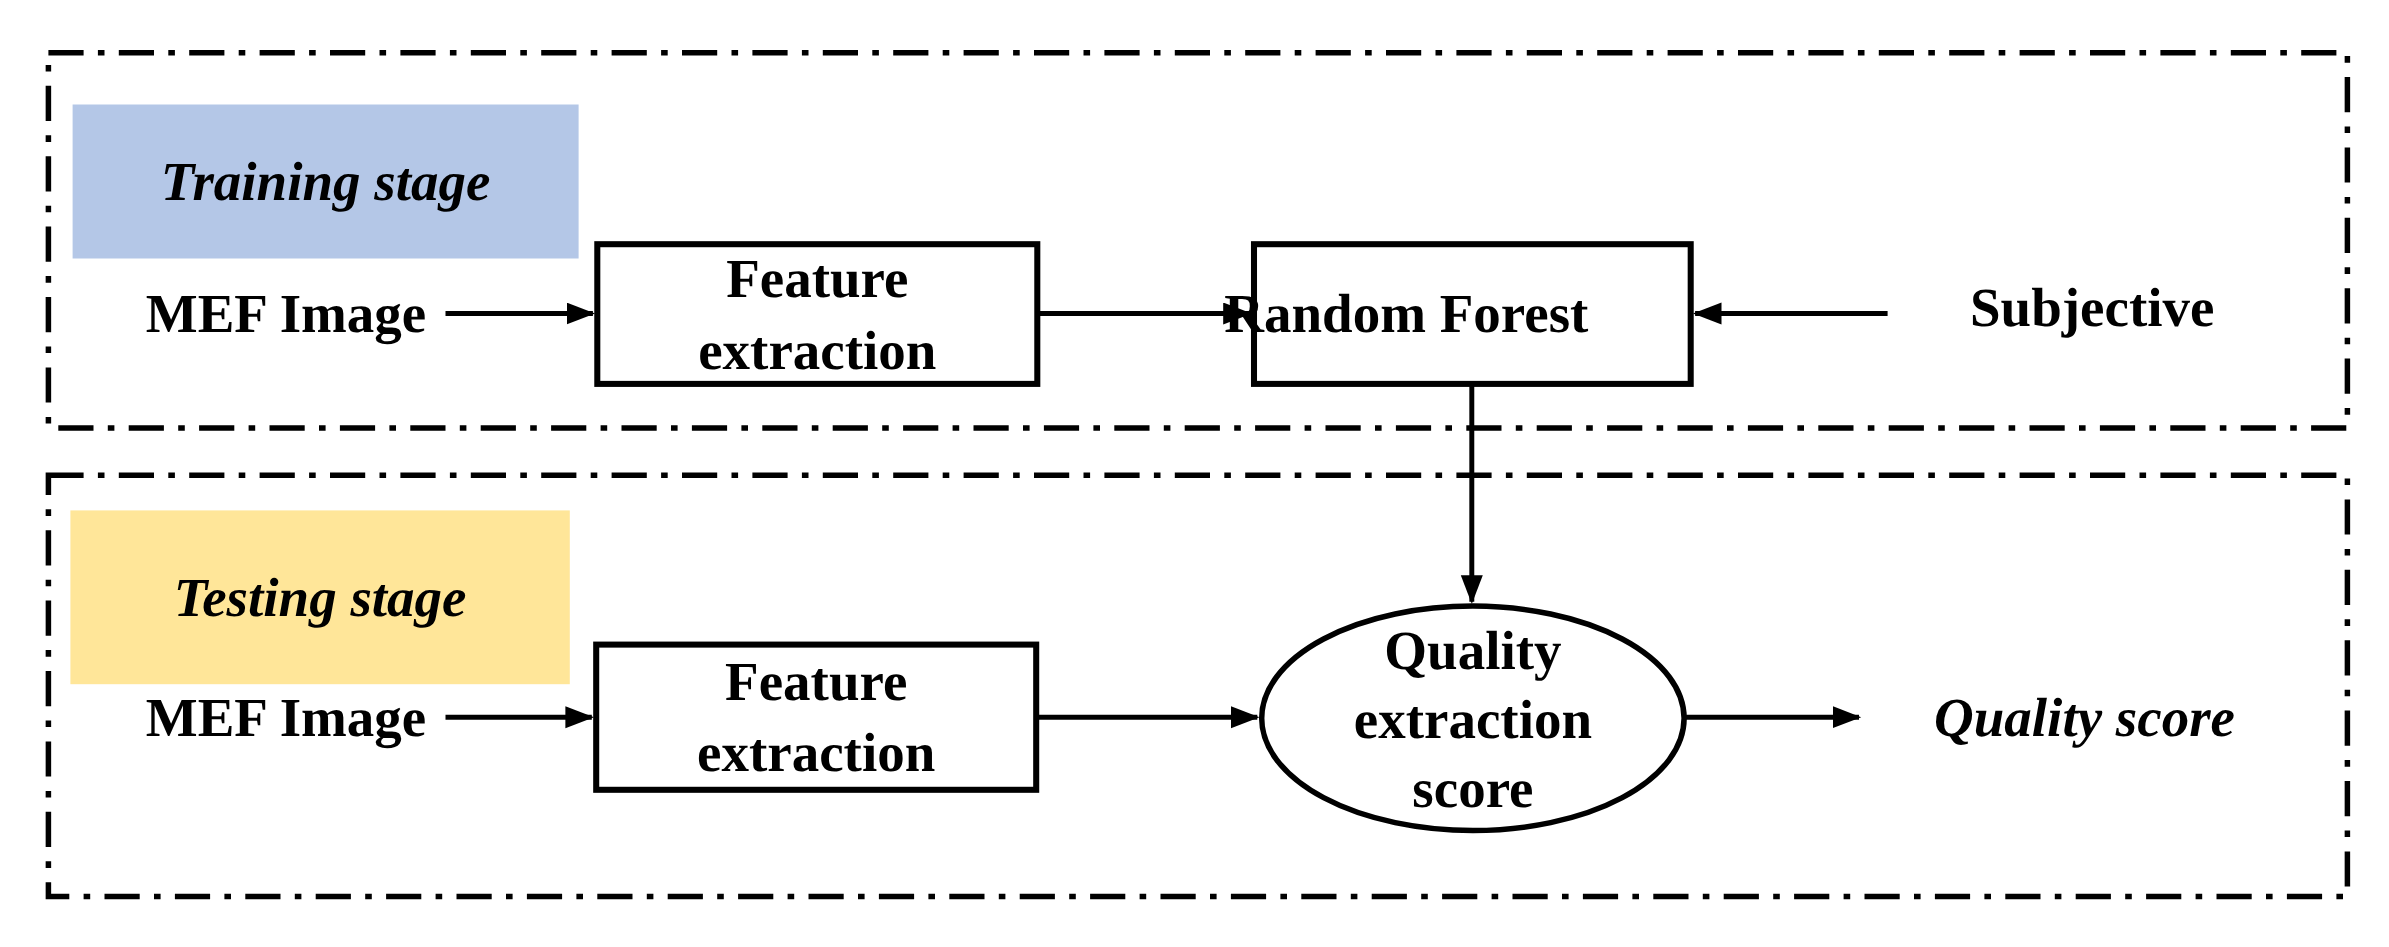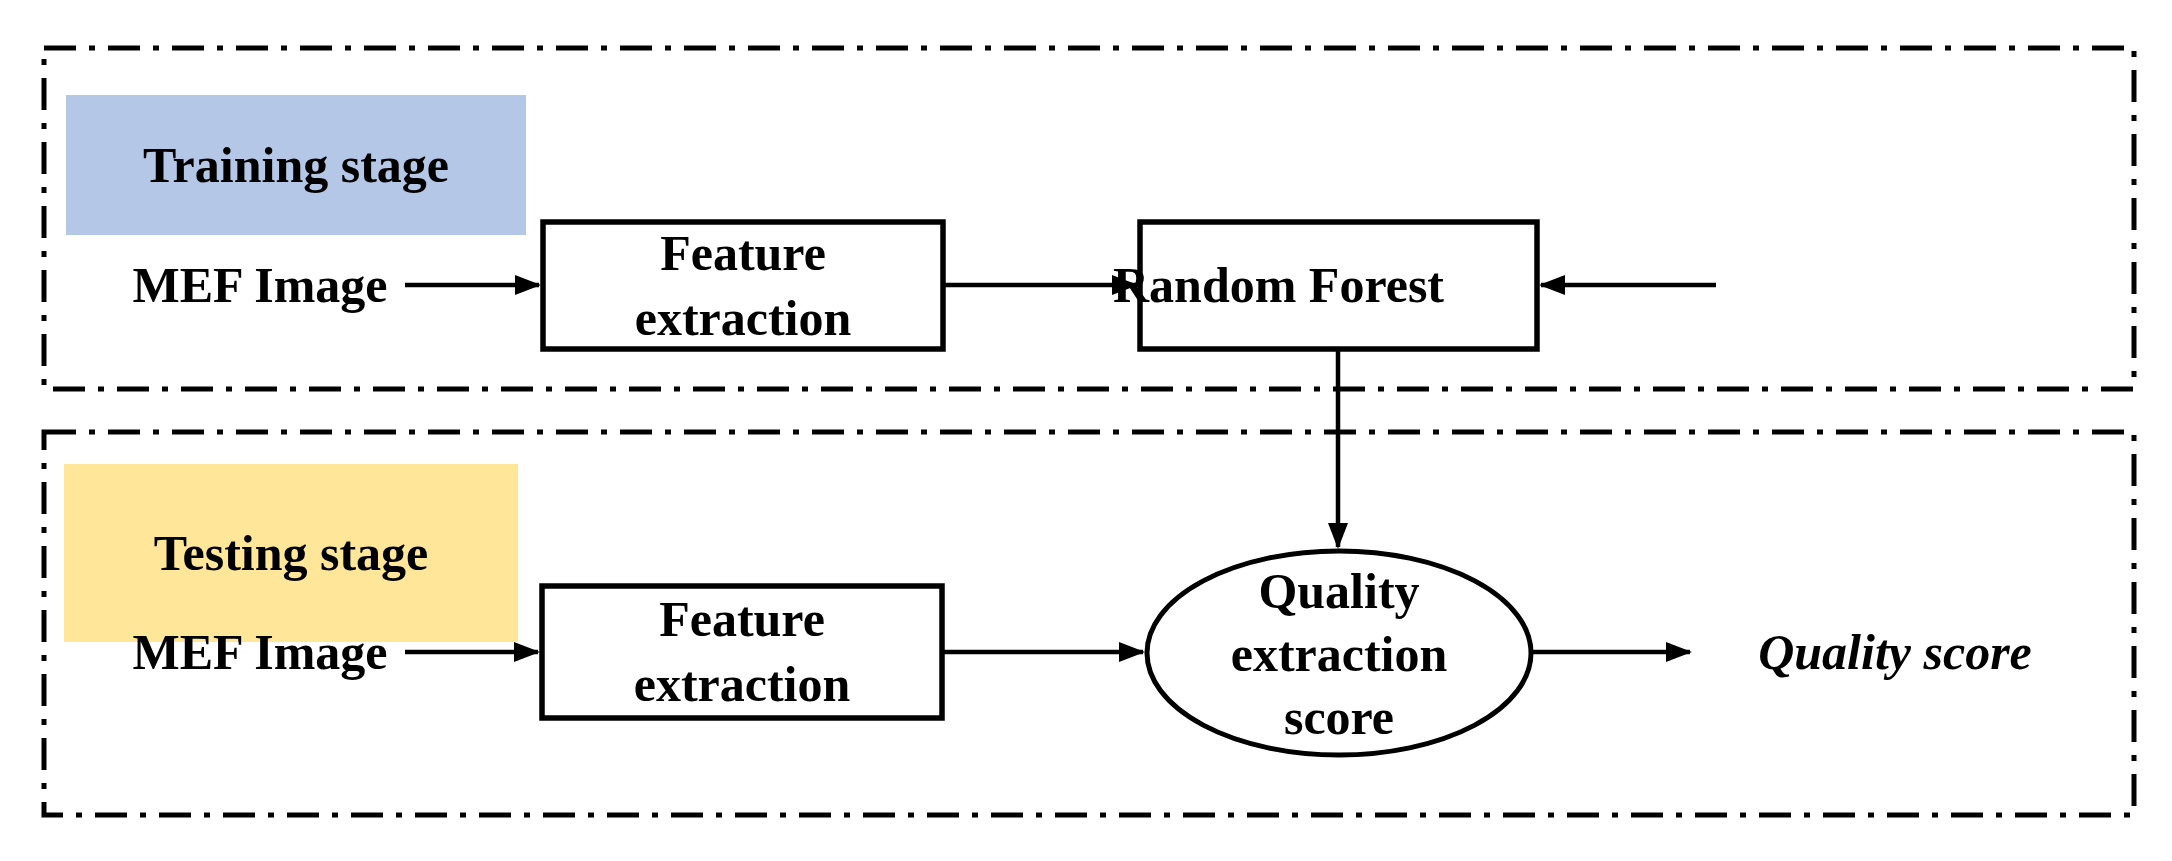--- a/index.html
+++ b/index.html
@@ -36,20 +36,21 @@
     white-space: nowrap;
   }
   .stage-label {
     position: absolute;
     display: flex;
     align-items: center;
     justify-content: center;
     font-weight: bold;
     font-size: 50px;
     white-space: nowrap;
+    font-style: italic;
   }
   .ellipse-txt { line-height: 1.26; text-align: center; }
 </style>
 </head>
 <body>
 
 <div class="canvas">
 
   <svg class="layer" viewBox="0 0 2172 861" xmlns="http://www.w3.org/2000/svg">
     <defs>
@@ -81,23 +82,24 @@
   <div class="txt" style="left:95px; top:250px; width:330px; height:70px;">MEF Image</div>
 
   <div class="txt" style="left:543px; top:222px; width:400px; height:127px;">
     <span>Feature</span>
     <span>extraction</span>
   </div>
 
   <div class="txt" style="left:1080px; top:222px; width:397px; height:127px;">Random Forest</div>
 
   <div class="txt" style="left:1702px; top:212px; width:400px; height:134px;">
+    <span>Subjective</span>
   </div>
 
-  <div class="stage-label" style="left: 64px; top: 464px; width: 454px; height: 178px; background-color: rgb(255, 230, 153);">Testing stage</div>
+  <div class="stage-label" style="left: 64px; top: 464px; width: 454px; height: 158px; background-color: rgb(255, 230, 153);">Testing stage</div>
 
   <div class="txt" style="left:95px; top:617px; width:330px; height:70px;">MEF Image</div>
 
   <div class="txt" style="left:542px; top:586px; width:400px; height:132px;">
     <span>Feature</span>
     <span>extraction</span>
   </div>
 
   <div class="txt ellipse-txt" style="left:1147px; top:558px; width:384px; height:192px;">
     <span>Quality</span>

